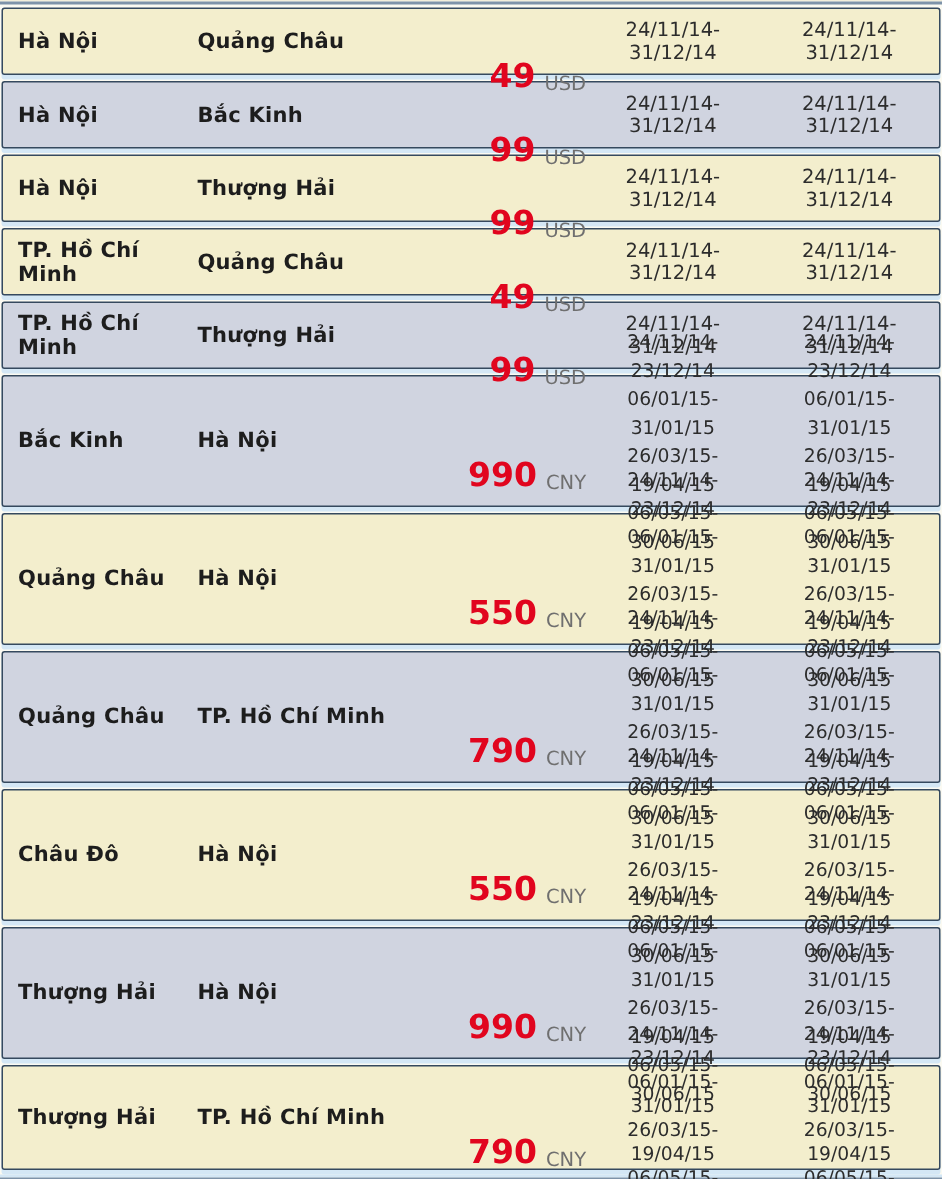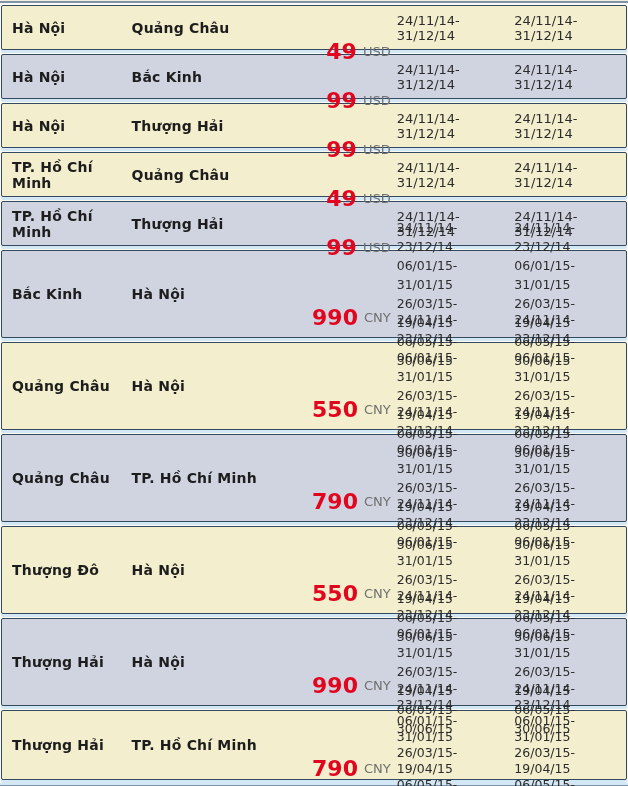--- a/index.html
+++ b/index.html
@@ -43,38 +43,38 @@
     width: 165px;
     font-size: 14px;
     font-weight: bold;
     color: var(--city_text);
     letter-spacing: 0.2px;
   }
   .price {
     width: 95px;
     display: flex;
     justify-content: flex-end;
-    align-items: center;
+    align-items: flex-end;
     gap: 6px;
     white-space: nowrap;
     margin-top: 47px;
   }
   .amount {
     font-size: 22px;
     font-weight: bold;
     color: var(--price_red);
   }
   .currency {
     font-size: 13px;
     color: var(--currency_grey);
   }
   .dates {
     width: 104px;
     margin-left: 6px;
-    text-align: left;
+    text-align: center;
     font-size: 13px;
     color: var(--date_text);
     white-space: pre-line;
   }
   .dates.b { margin-left: 14px; }
   .tall .dates { font-size: 12.5px; line-height: 19px; }
   #rows .row:last-child .dates { line-height: 16px; }
 
   .bottom-gap { height: 2px; background: var(--gap_blue); margin-top: -1px; }
   .bottom-bar { height: 4px; background: var(--rule_blue); }
@@ -187,21 +187,21 @@
 06/01/15-31/01/15
 26/03/15-19/04/15
 06/05/15-30/06/15</div>
     <div class="cell dates b">24/11/14-23/12/14
 06/01/15-31/01/15
 26/03/15-19/04/15
 06/05/15-30/06/15</div>
   </div>
 
   <div class="row tall cream">
-    <div class="cell origin">Thượng Đô</div>
+    <div class="cell origin">Châu Đô</div>
     <div class="cell dest">Hà Nội</div>
     <div class="cell price">
       <span class="amount">550</span>
       <span class="currency">CNY</span>
     </div>
     <div class="cell dates a">24/11/14-23/12/14
 06/01/15-31/01/15
 26/03/15-19/04/15
 06/05/15-30/06/15</div>
     <div class="cell dates b">24/11/14-23/12/14

